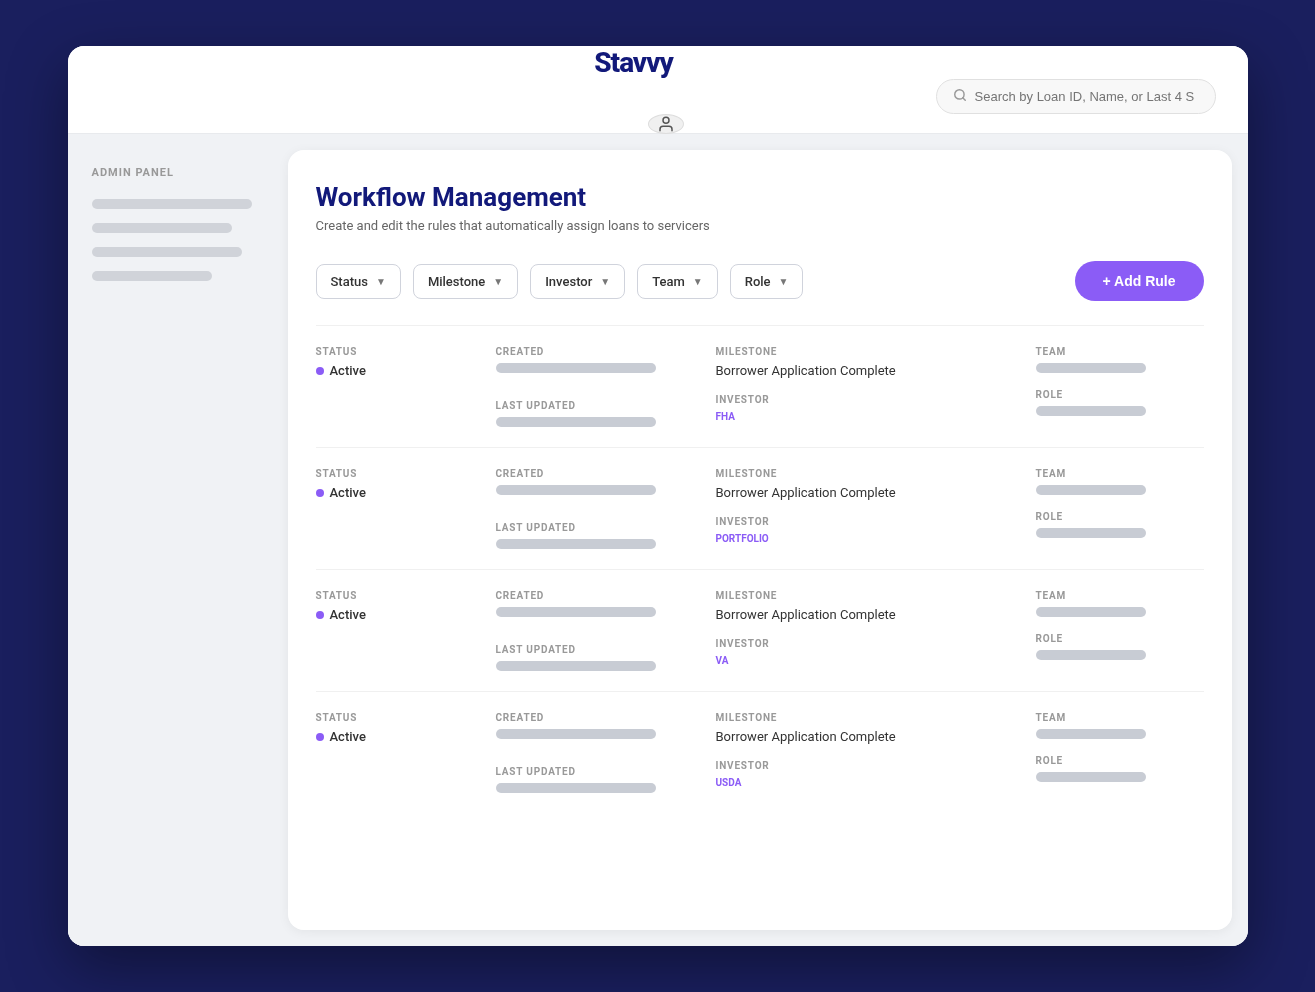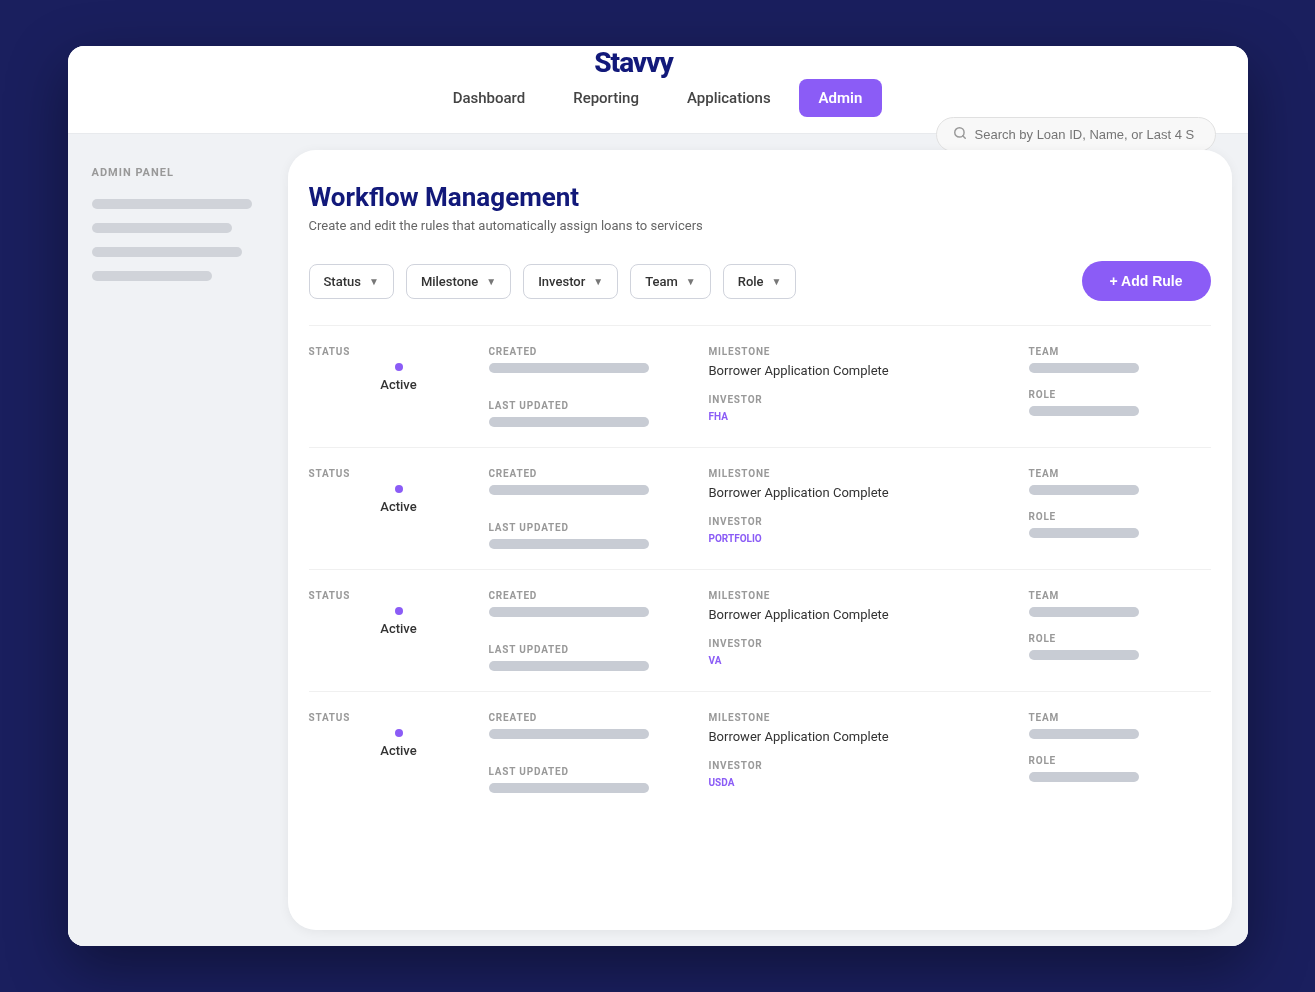--- a/index.html
+++ b/index.html
@@ -117,23 +117,23 @@
       margin-bottom: 14px;
     }
     .sidebar-bar:nth-child(2) { width: 160px; }
     .sidebar-bar:nth-child(3) { width: 140px; }
     .sidebar-bar:nth-child(4) { width: 150px; }
     .sidebar-bar:nth-child(5) { width: 120px; }
     
     .content {
       flex: 1;
       background: #fff;
-      border-radius: 28px;
+      border-radius: 16px;
       margin: 16px 16px 16px 0;
-      padding: 32px 21px;
+      padding: 32px 28px;
       overflow-y: auto;
       box-shadow: 0 2px 12px rgba(0,0,0,0.06);
     }
     .page-title {
       font-size: 26px;
       font-weight: 700;
       color: #12197a;
       margin-bottom: 6px;
     }
     .page-subtitle {
@@ -194,21 +194,20 @@
       font-weight: 700;
       color: #999;
       letter-spacing: 0.8px;
       margin-bottom: 6px;
     }
     .status-row {
       display: flex;
       align-items: center;
       gap: 6px;
       margin-top: 4px;
-      flex-direction: column;
     }
     .status-dot {
       width: 8px;
       height: 8px;
       border-radius: 50%;
       background: #8b5cf6;
       flex-shrink: 0;
     }
     .status-text {
       font-size: 13px;
@@ -253,26 +252,20 @@
       gap: 16px;
     }
   </style>
 </head>
 <body>
 
 <div class="browser-window">
 
   <nav class="navbar">
     <div class="logo">Stavvy</div>
-    <div class="nav-links">
-      <a class="nav-link">Dashboard</a>
-      <a class="nav-link">Reporting</a>
-      <a class="nav-link">Applications</a>
-      <a class="nav-link active">Admin</a>
-    </div>
     <div class="search-bar">
       <span class="search-icon-svg">
         <svg width="14" height="14" viewBox="0 0 24 24" fill="none" stroke="#999" stroke-width="2.5" stroke-linecap="round" stroke-linejoin="round">
           <circle cx="11" cy="11" r="8"></circle>
             <line x1="21" y1="21" x2="16.65" y2="16.65"></line>
         </svg>
       </span>
       <input class="search-input" type="text" placeholder="Search by Loan ID, Name, or Last 4 SSN" style="">
     </div>
     <div class="user-icon">

